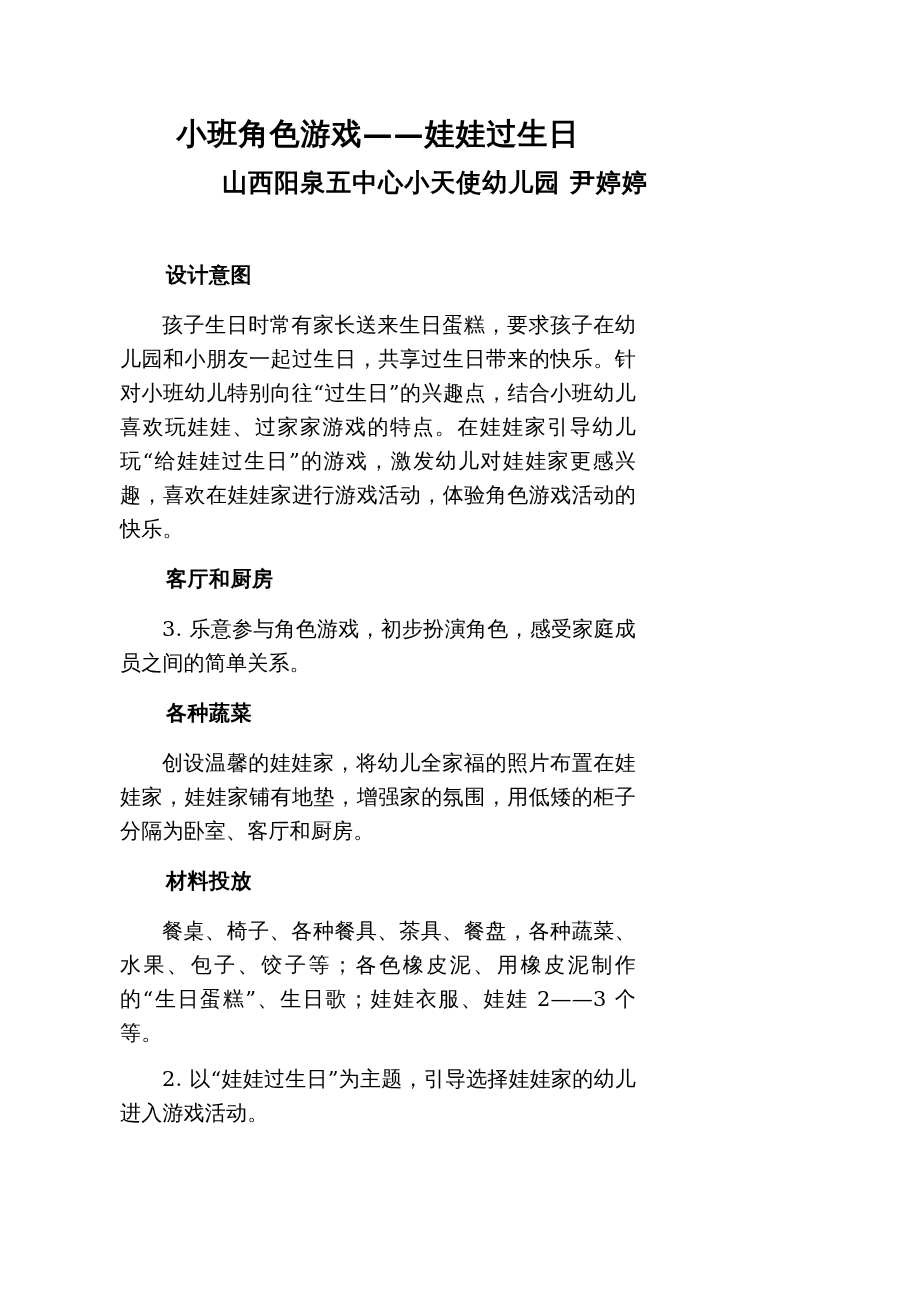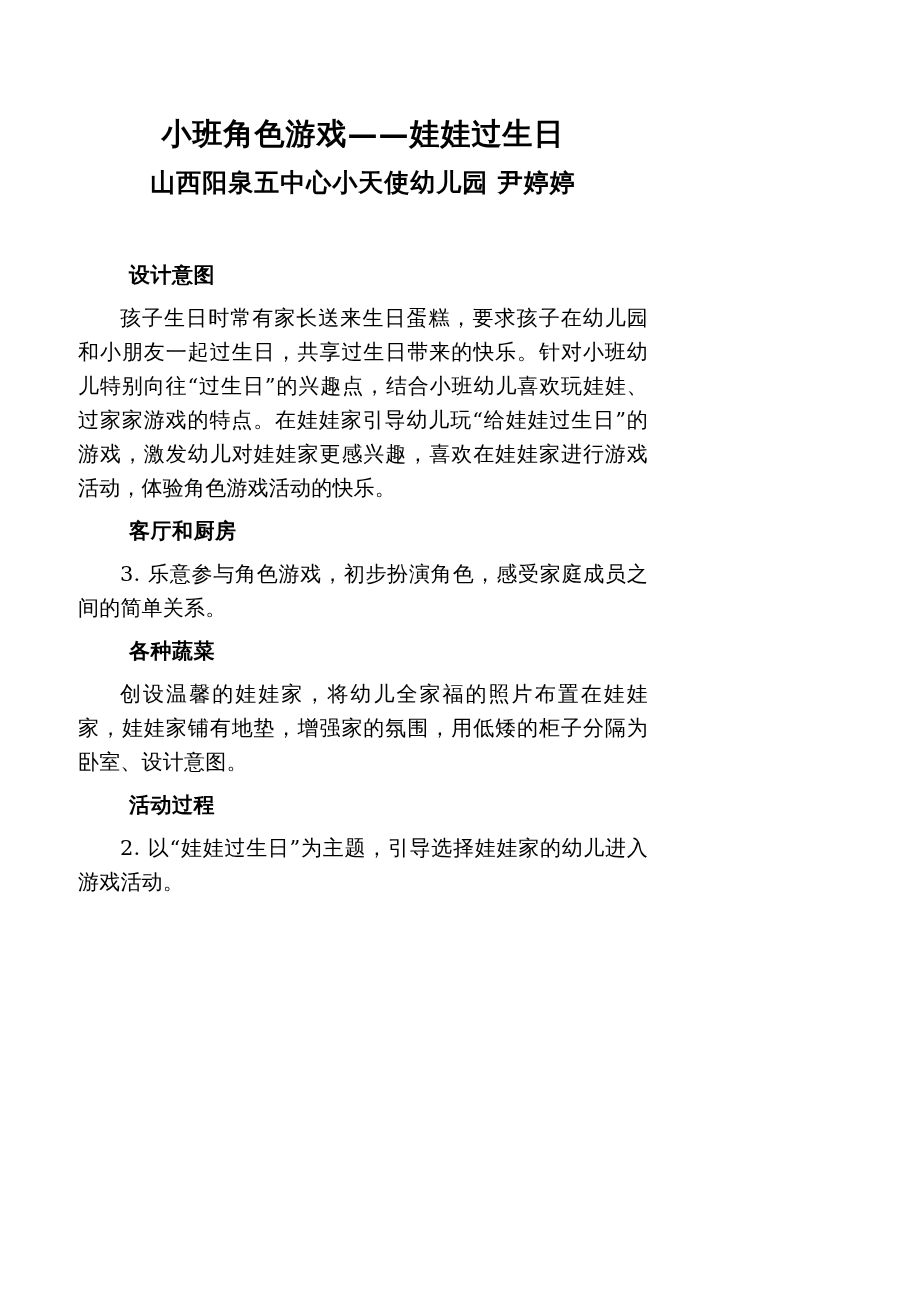--- a/index.html
+++ b/index.html
@@ -11,55 +11,55 @@
     width: 920px;
     height: 1302px;
     font-family: "DejaVu Serif", "Liberation Serif", serif;
     color: #000000;
     overflow: hidden;
   }
   .page {
     width: 756px;
     height: 1302px;
     box-sizing: border-box;
-    padding: 96px 108px 40px 78px;
+    padding: 96px 108px 40px 108px;
     position: relative;
   }
   .doc-title {
     text-align: center;
     font-size: 30px;
     font-weight: bold;
     letter-spacing: 1px;
     line-height: 1.35;
     margin: 18px 0 0 0;
   }
   .doc-subtitle {
-    text-align: center;
+    text-align: right;
     font-size: 25px;
     font-weight: bold;
     letter-spacing: 1px;
     line-height: 1.4;
     margin: 10px 0 0 0;
   }
   .body-block {
     margin-top: 58px;
   }
   .section-heading {
     font-size: 21px;
     font-weight: bold;
     line-height: 1.62;
     text-indent: 2em;
-    margin: 9px;
+    margin: 16px;
     letter-spacing: 0.5px;
   }
   .para {
     font-size: 21px;
     line-height: 1.62;
     text-indent: 2em;
-    margin: 0;
+    margin: 12px;
     text-align: justify;
     text-justify: inter-ideograph;
     letter-spacing: 0.2px;
   }
   .para-tight {
     letter-spacing: -0.2px;
   }
 </style>
 </head>
 <body>
@@ -76,23 +76,26 @@
       <p class="para">孩子生日时常有家长送来生日蛋糕，要求孩子在幼儿园和小朋友一起过生日，共享过生日带来的快乐。针对小班幼儿特别向往“过生日”的兴趣点，结合小班幼儿喜欢玩娃娃、过家家游戏的特点。在娃娃家引导幼儿玩“给娃娃过生日”的游戏，激发幼儿对娃娃家更感兴趣，喜欢在娃娃家进行游戏活动，体验角色游戏活动的快乐。</p>
     </div>
 
     <div class="section">
       <p class="section-heading">客厅和厨房</p>
       <p class="para">3. 乐意参与角色游戏，初步扮演角色，感受家庭成员之间的简单关系。</p>
     </div>
 
     <div class="section">
       <p class="section-heading">各种蔬菜</p>
-      <p class="para">创设温馨的娃娃家，将幼儿全家福的照片布置在娃娃家，娃娃家铺有地垫，增强家的氛围，用低矮的柜子分隔为卧室、设计意图。</p>
+      <p class="para">创设温馨的娃娃家，将幼儿全家福的照片布置在娃娃家，娃娃家铺有地垫，增强家的氛围，用低矮的柜子分隔为卧室、客厅和厨房。</p>
     </div>
 
+    <div class="section">
+      <p class="section-heading">材料投放</p>
+      <p class="para">餐桌、椅子、各种餐具、茶具、餐盘，各种蔬菜、水果、包子、饺子等；各色橡皮泥、用橡皮泥制作的“生日蛋糕”、生日歌；娃娃衣服、娃娃 2——3 个等。</p>
+    </div>
 
     <div class="section">
-      <p class="section-heading">活动过程</p>
       <p class="para">2. 以“娃娃过生日”为主题，引导选择娃娃家的幼儿进入游戏活动。</p>
     </div>
 
   </div>
 </div>
 
 </body></html>

